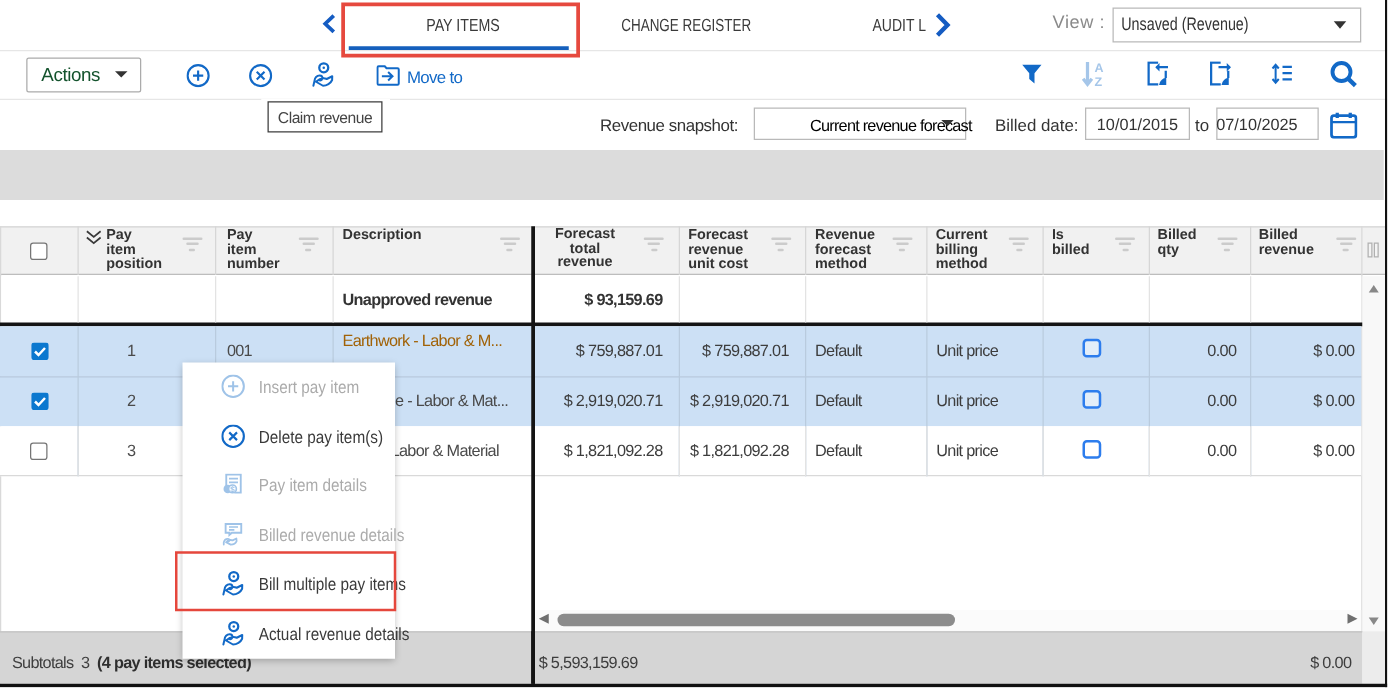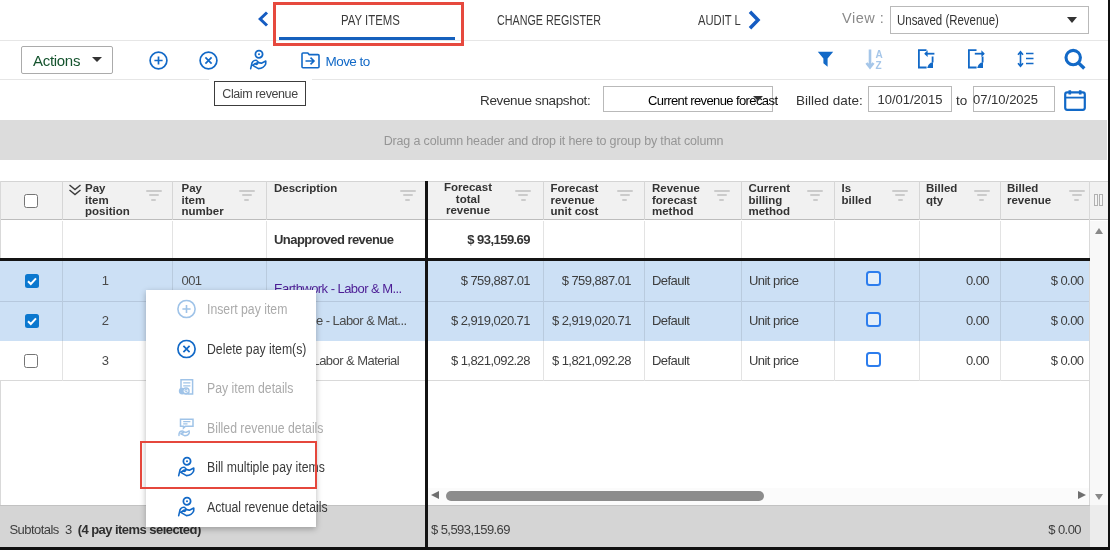--- a/index.html
+++ b/index.html
@@ -109,21 +109,20 @@
       <rect x="1.2" y="3.4" width="19.6" height="17.4" rx="2" fill="none" stroke="#1269c7" stroke-width="2.2"></rect>
       <path d="M5.8,1.2 L5.8,5.4 M16.2,1.2 L16.2,5.4" stroke="#1269c7" stroke-width="2.6"></path>
       <path d="M1.5,8.6 L20.5,8.6" stroke="#1269c7" stroke-width="1.8"></path>
     </svg>
 
   <div class="abs" style="left:209px;top:78.5px;width:103px;height:4px;background:#fff;"></div>
   <div class="abs" style="left:214px;top:81px;width:92px;height:25px;background:#fff;border:1.5px solid #3c3c3c;"></div>
   <div class="abs" style="left:214px;top:87px;width:92px;text-align:center;font-size:12.5px;letter-spacing:-0.4px;color:#444;">Claim revenue</div>
 
   <div class="abs" style="left:0;top:120px;width:1107px;height:40px;background:#dcdcdc;"></div>
-  <div class="abs" style="left:0;top:134px;width:1107px;text-align:center;font-size:12.5px;letter-spacing:-0.15px;color:#959595;">Drag a column header and drop it here to group by that column</div>
 
   <div class="abs" style="left:0;top:180.5px;width:1107.5px;height:39.5px;background:#f1f1f1;border-top:1px solid #d4d4d4;border-bottom:1px solid #bdbdbd;"></div>
 
   <div class="abs" style="left:61.5px;top:181px;width:1px;height:39px;background:#d6d6d6;"></div>
   <div class="abs" style="left:171.5px;top:181px;width:1px;height:39px;background:#d6d6d6;"></div>
   <div class="abs" style="left:265.5px;top:181px;width:1px;height:39px;background:#d6d6d6;"></div>
   <div class="abs" style="left:542.5px;top:181px;width:1px;height:39px;background:#d6d6d6;"></div>
   <div class="abs" style="left:643.5px;top:181px;width:1px;height:39px;background:#d6d6d6;"></div>
   <div class="abs" style="left:740.5px;top:181px;width:1px;height:39px;background:#d6d6d6;"></div>
   <div class="abs" style="left:833.5px;top:181px;width:1px;height:39px;background:#d6d6d6;"></div>
@@ -250,21 +249,21 @@
   <div class="abs" style="left:833.5px;top:340.5px;width:1px;height:40px;background:#e3e3e3;"></div>
   <div class="abs" style="left:918.5px;top:340.5px;width:1px;height:40px;background:#e3e3e3;"></div>
   <div class="abs" style="left:999.5px;top:340.5px;width:1px;height:40px;background:#e3e3e3;"></div>
 
   <svg class="abs" style="left:24.5px;top:273.5px;" width="14" height="14" viewBox="0 0 14 14">
       <rect x="0" y="0" width="14" height="14" rx="2.5" fill="#0b78cf"></rect>
       <path d="M3,7.2 L5.8,10 L11,4.4" fill="none" stroke="#fff" stroke-width="2"></path>
     </svg>
   <div class="abs cell" style="left:62px;top:272.5px;width:86px;text-align:center;color:#4a4a4a;">1</div>
   <div class="abs cell" style="left:181.5px;top:272.5px;color:#4a4a4a;">001</div>
-  <div class="abs cell" style="left:274px;top:281px;color:#4c1d95;">Earthwork - Labor &amp; M...</div>
+  <div class="abs cell" style="left:274px;top:265px;color:#a16207;">Earthwork - Labor &amp; M...</div>
   <div class="abs cell right" style="left:426px;top:272.5px;width:104px;">$ 759,887.01</div>
   <div class="abs cell right" style="left:543px;top:272.5px;width:88px;">$ 759,887.01</div>
   <div class="abs cell" style="left:652px;top:272.5px;">Default</div>
   <div class="abs cell" style="left:749px;top:272.5px;">Unit price</div>
   <div class="abs" style="left:866px;top:271px;width:15px;height:15px;border:2px solid #2d7ded;border-radius:3.5px;background:rgba(255,255,255,0.45);"></div>
   <div class="abs cell right" style="left:919px;top:272.5px;width:70px;">0.00</div>
   <div class="abs cell right" style="left:1000px;top:272.5px;width:83.5px;">$ 0.00</div>
 
   <svg class="abs" style="left:24.5px;top:313.5px;" width="14" height="14" viewBox="0 0 14 14">
       <rect x="0" y="0" width="14" height="14" rx="2.5" fill="#0b78cf"></rect>

